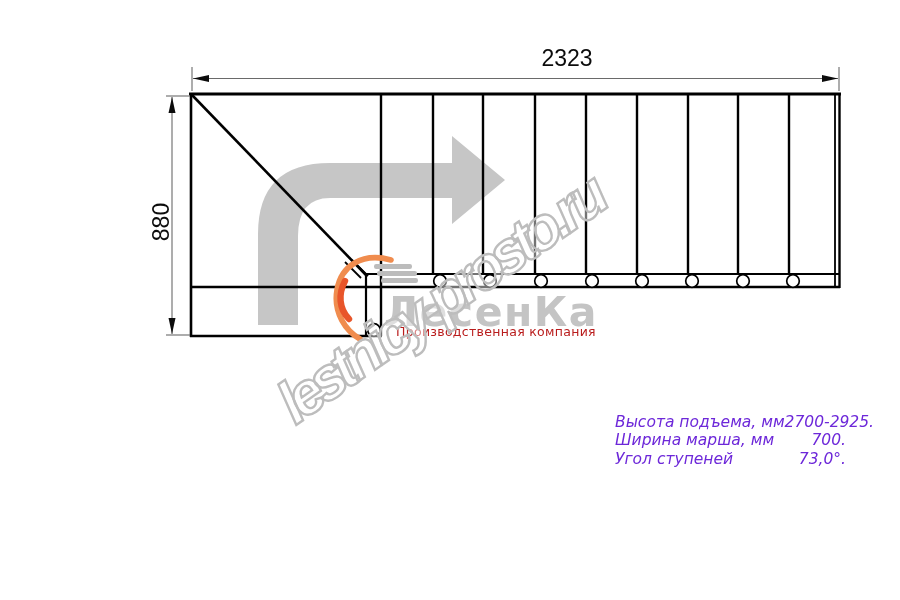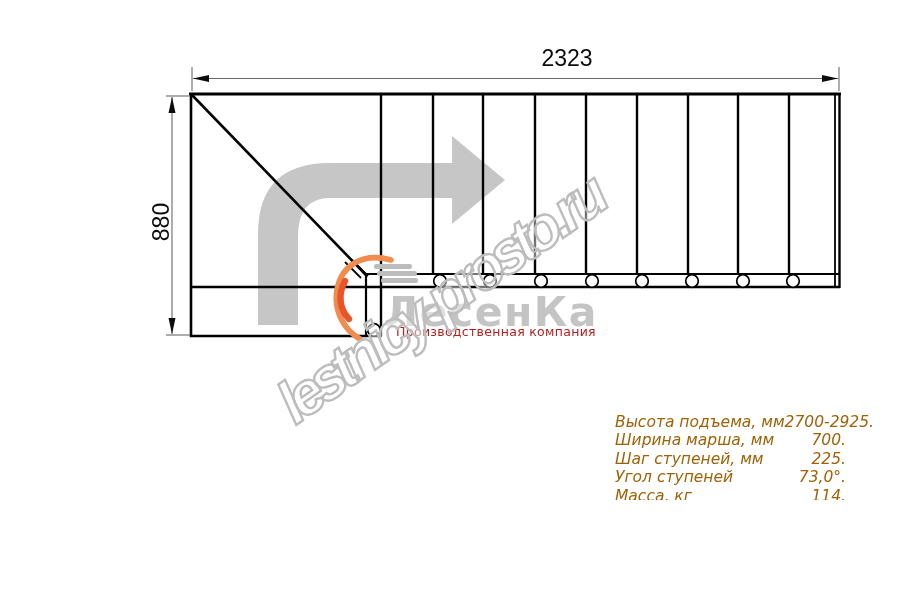--- a/index.html
+++ b/index.html
@@ -32,21 +32,21 @@
     z-index:3;text-align:center;white-space:nowrap;
     font-family:"Liberation Sans",sans-serif;font-weight:bold;font-style:italic;
     font-size:60px;letter-spacing:-7px;
     color:rgba(255,255,255,0.45);
     -webkit-text-stroke:2.4px #bdbdbd;
     transform:rotate(-35deg);transform-origin:center center;
   }
   #spec-table{
     position:absolute;left:615px;top:413px;width:231px;z-index:2;
     font-family:"DejaVu Sans",sans-serif;font-style:italic;font-size:15.5px;
-    color:#a16207;
+    color:#6d28d9;
   }
   .spec-row{display:flex;justify-content:space-between;line-height:18.4px;white-space:nowrap;}
   .spec-label{text-align:left;}
   .spec-value{text-align:left;}
 </style>
 </head>
 <body>
 
 <div id="canvas">
 
@@ -128,26 +128,18 @@
   <div id="spec-table">
     <div class="spec-row">
       <span class="spec-label">Высота подъема, мм</span>
       <span class="spec-value">2700-2925.</span>
     </div>
     <div class="spec-row">
       <span class="spec-label">Ширина марша, мм</span>
       <span class="spec-value">700.</span>
     </div>
     <div class="spec-row">
-      <span class="spec-label">Шаг ступеней, мм</span>
-      <span class="spec-value">225.</span>
-    </div>
-    <div class="spec-row">
       <span class="spec-label">Угол ступеней</span>
       <span class="spec-value">73,0°.</span>
-    </div>
-    <div class="spec-row">
-      <span class="spec-label">Масса, кг</span>
-      <span class="spec-value">114.</span>
     </div>
   </div>
 
 </div>
 
 </body></html>

